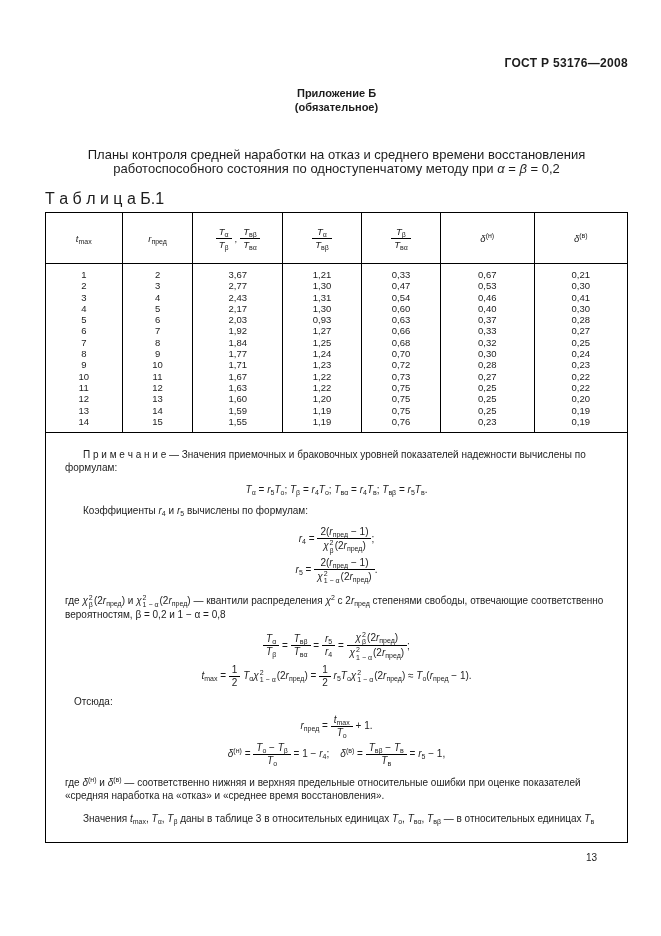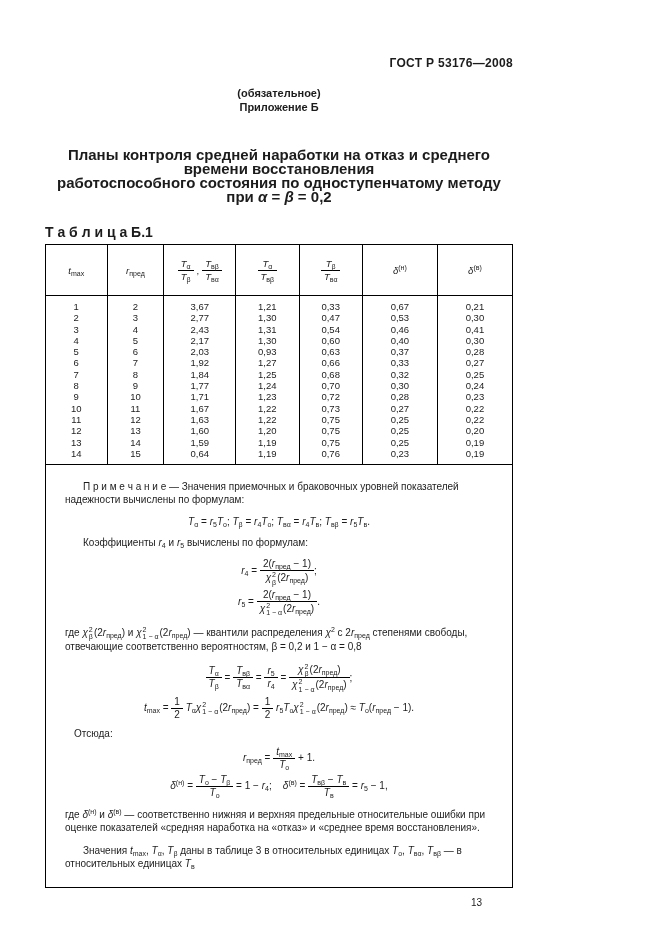--- a/index.html
+++ b/index.html
@@ -1,24 +1,24 @@
 <!DOCTYPE html>
 <html><head>
 <meta charset="utf-8">
 <style>
   html,body{margin:0;padding:0;}
   body{
     width:661px;height:936px;background:#ffffff;color:#1c1c1c;
     font-family:"Liberation Sans", sans-serif;position:relative;overflow:hidden;
   }
-  .content{position:absolute;left:45px;top:0;width:468px;}
+  .content{position:absolute;left:45px;top:0;width:583px;}
   .gost-num{margin-top:56px;text-align:right;font-weight:bold;font-size:12px;letter-spacing:.3px;}
   .appendix-block{margin-top:16px;text-align:center;font-weight:bold;font-size:11px;line-height:14px;}
-  .doc-title{margin-top:34px;text-align:center;font-weight:bold;font-size:15px;line-height:14px;}
-  .tbl-caption{margin-top:20px;font-size:14px;font-weight:bold;}
+  .doc-title{margin-top:34px;text-align:center;font-weight:normal;font-size:13px;line-height:14px;}
+  .tbl-caption{margin-top:14px;font-size:16px;}
   .frame{margin-top:4px;border:1.5px solid #000;}
   table.main{width:100%;border-collapse:collapse;table-layout:fixed;font-size:9.5px;}
   table.main th{font-weight:normal;height:50px;vertical-align:middle;text-align:center;border-bottom:1.5px solid #000;padding:0;}
   table.main th:not(:first-child), table.main td:not(:first-child){border-left:1px solid #000;}
   table.main td{text-align:center;padding:0;height:11.3px;line-height:11.3px;}
   table.main tbody tr:first-child td{padding-top:5px;}
   table.main tbody tr:last-child td{padding-bottom:5px;}
   col.c1{width:13.1%}col.c2{width:12.2%}col.c3{width:15.4%}col.c4{width:13.6%}
   col.c5{width:13.6%}col.c6{width:16.1%}col.c7{width:16%}
   .notes{border-top:1.5px solid #000;padding:6px 10px 8px;font-size:10px;line-height:13.2px;}
@@ -37,22 +37,22 @@
   .pagenum{margin-top:9px;text-align:right;padding-right:31px;font-size:10px;}
 </style>
 </head>
 <body>
 
 <div class="content">
 
   <div class="gost-num">ГОСТ Р 53176—2008</div>
 
   <div class="appendix-block">
+    <div>Приложение Б</div>
     <div>(обязательное)</div>
-    <div>Приложение Б</div>
   </div>
 
   <div class="doc-title">
     <div>Планы контроля средней наработки на отказ и среднего времени восстановления</div>
     <div>работоспособного состояния по одноступенчатому методу при <i>α</i> = <i>β</i> = 0,2</div>
   </div>
 
   <div class="tbl-caption">Т а б л и ц а  Б.1</div>
 
   <div class="frame">
@@ -191,21 +191,21 @@
             <td>14</td>
             <td>1,59</td>
             <td>1,19</td>
             <td>0,75</td>
             <td>0,25</td>
             <td>0,19</td>
           </tr>
           <tr>
             <td>14</td>
             <td>15</td>
-            <td>0,64</td>
+            <td>1,55</td>
             <td>1,19</td>
             <td>0,76</td>
             <td>0,23</td>
             <td>0,19</td>
           </tr>
         </tbody>
     </table>
 
     <div class="notes">
       <p class="p ind">П р и м е ч а н и е — Значения приемочных и браковочных уровней показателей надежности вычислены по формулам:</p>

